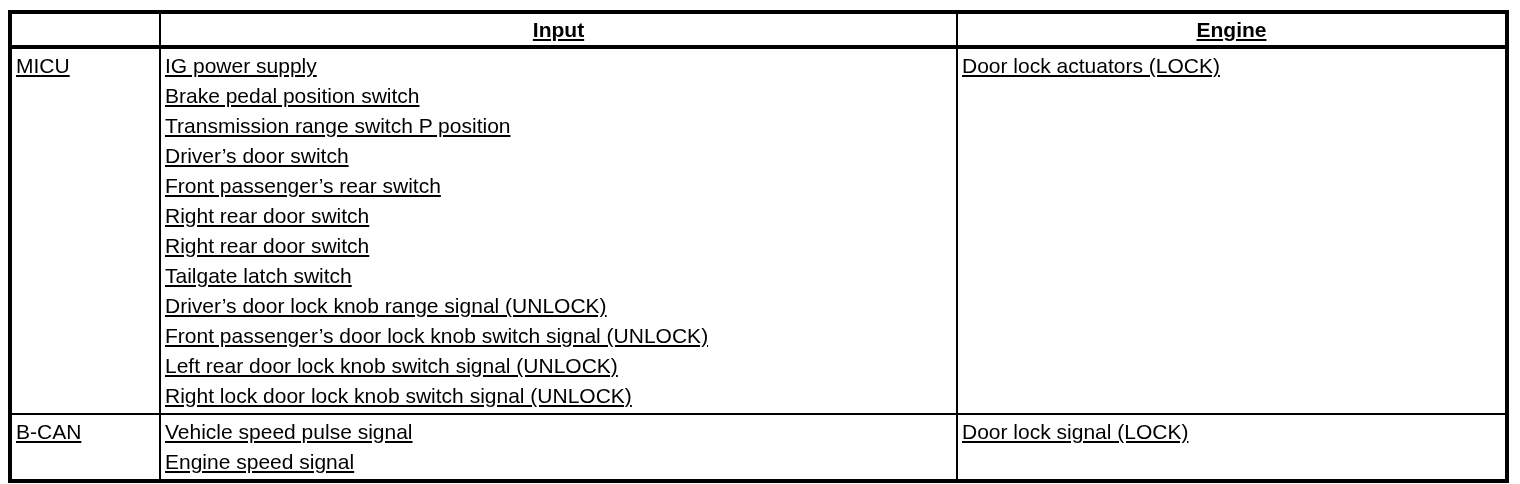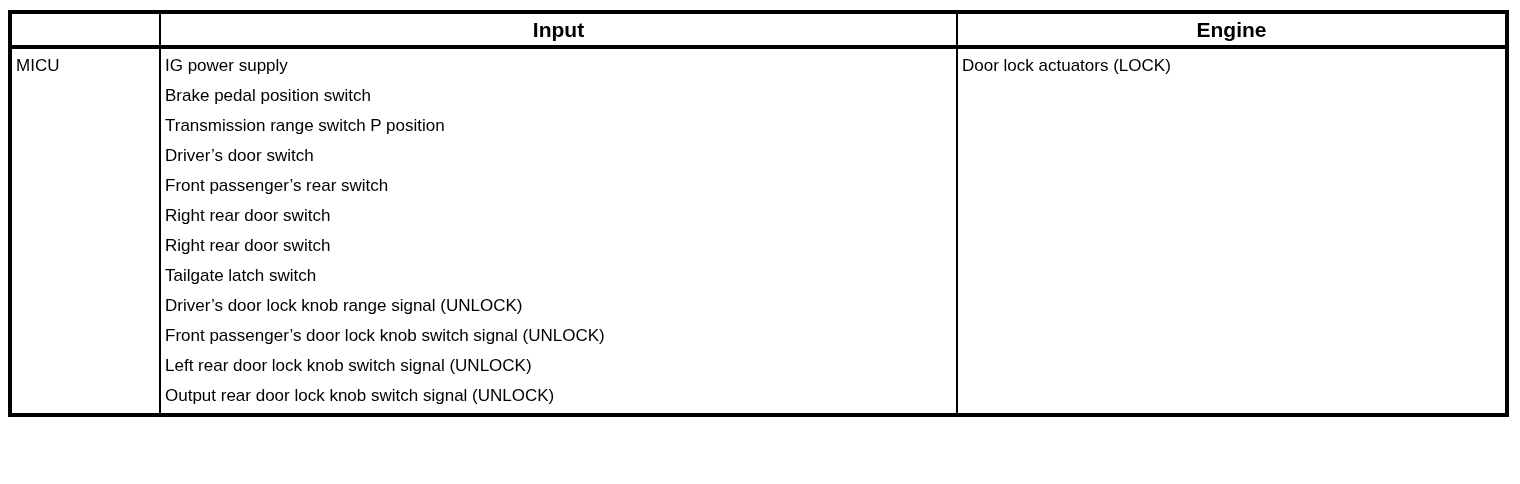--- a/index.html
+++ b/index.html
@@ -16,38 +16,39 @@
   }
   .io-table {
     position: absolute;
     left: 8px;
     top: 10px;
     width: 1497px;
     border-collapse: collapse;
     table-layout: fixed;
     border: 4px solid #000000;
     background: #ffffff;
+    text-decoration: underline;
   }
   .io-table col.c1 { width: 150px; }
   .io-table col.c2 { width: 797px; }
   .io-table col.c3 { width: 550px; }
   .io-table th {
     font-size: 21px;
     font-weight: bold;
     text-align: center;
     vertical-align: middle;
     height: 31px;
     padding: 0 4px;
     border-left: 2px solid #000000;
     border-right: 2px solid #000000;
     border-bottom: 4px solid #000000;
     line-height: 1.2;
   }
   .io-table td {
-    font-size: 17px;
+    font-size: 21px;
     vertical-align: top;
     text-align: left;
     padding: 2px 4px 2px 4px;
     border-left: 2px solid #000000;
     border-right: 2px solid #000000;
     border-top: 2px solid #000000;
     border-bottom: 2px solid #000000;
     line-height: 30px;
     white-space: nowrap;
     overflow: hidden;
@@ -83,20 +84,32 @@
         <div class="cell-line">Brake pedal position switch</div>
         <div class="cell-line">Transmission range switch P position</div>
         <div class="cell-line">Driver’s door switch</div>
         <div class="cell-line">Front passenger’s rear switch</div>
         <div class="cell-line">Right rear door switch</div>
         <div class="cell-line">Right rear door switch</div>
         <div class="cell-line">Tailgate latch switch</div>
         <div class="cell-line">Driver’s door lock knob range signal (UNLOCK)</div>
         <div class="cell-line">Front passenger’s door lock knob switch signal (UNLOCK)</div>
         <div class="cell-line">Left rear door lock knob switch signal (UNLOCK)</div>
-        <div class="cell-line">Output rear door lock knob switch signal (UNLOCK)</div>
+        <div class="cell-line">Right lock door lock knob switch signal (UNLOCK)</div>
       </td>
       <td>
         <div class="cell-line">Door lock actuators (LOCK)</div>
+      </td>
+    </tr>
+    <tr>
+      <td>
+        <div class="cell-line">B-CAN</div>
+      </td>
+      <td>
+        <div class="cell-line">Vehicle speed pulse signal</div>
+        <div class="cell-line">Engine speed signal</div>
+      </td>
+      <td>
+        <div class="cell-line">Door lock signal (LOCK)</div>
       </td>
     </tr>
   </tbody>
 </table>
 
 </body></html>

